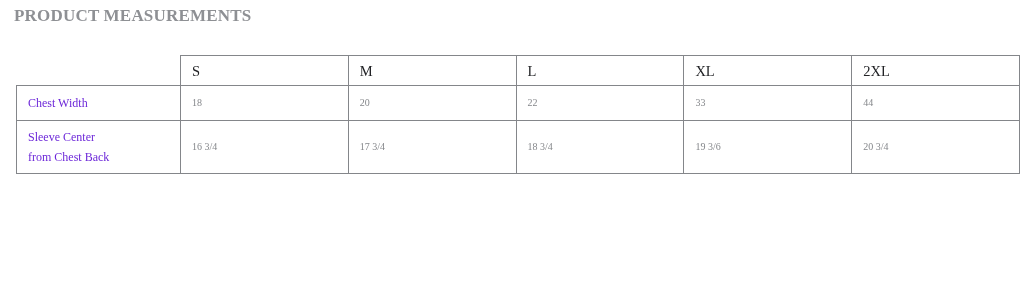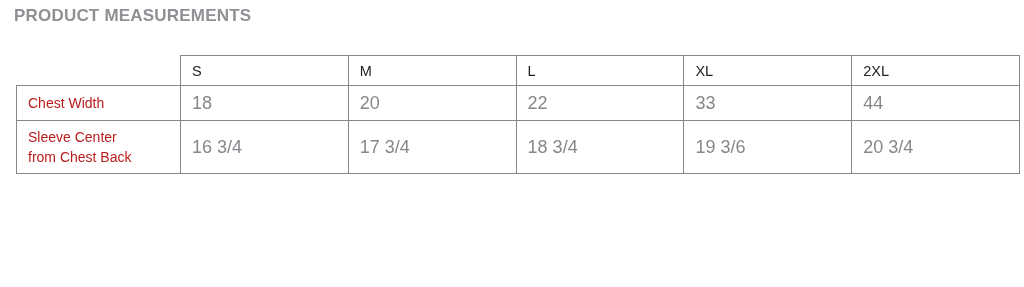--- a/index.html
+++ b/index.html
@@ -12,20 +12,21 @@
     height: 287px;
     font-family: "Liberation Sans", sans-serif;
     -webkit-font-smoothing: antialiased;
     overflow: hidden;
   }
   .page {
     position: relative;
     width: 1024px;
     height: 287px;
     box-sizing: border-box;
+    font-family: Liberation Serif, serif;
   }
   .page-title {
     position: absolute;
     left: 14px;
     top: 5px;
     font-size: 17px;
     font-weight: bold;
     color: #8e9094;
     letter-spacing: 0.2px;
     line-height: 22px;
@@ -61,30 +62,30 @@
     border-color: transparent;
     background: transparent;
   }
   thead th.size-head {
     height: 29px;
     color: #222326;
     font-size: 14.5px;
     font-weight: normal;
   }
   tbody td.row-label {
-    color: #b91c1c;
-    font-size: 14px;
+    color: #6d28d9;
+    font-size: 12px;
     height: 34px;
   }
   tbody tr.tall td {
     height: 52px;
   }
   tbody td.value {
     color: #85878b;
-    font-size: 18px;
+    font-size: 10px;
   }
   .label-line { display: block; }
 </style>
 </head>
 <body>
 
 <div class="page">
 
   <div class="page-title">PRODUCT MEASUREMENTS</div>
 

